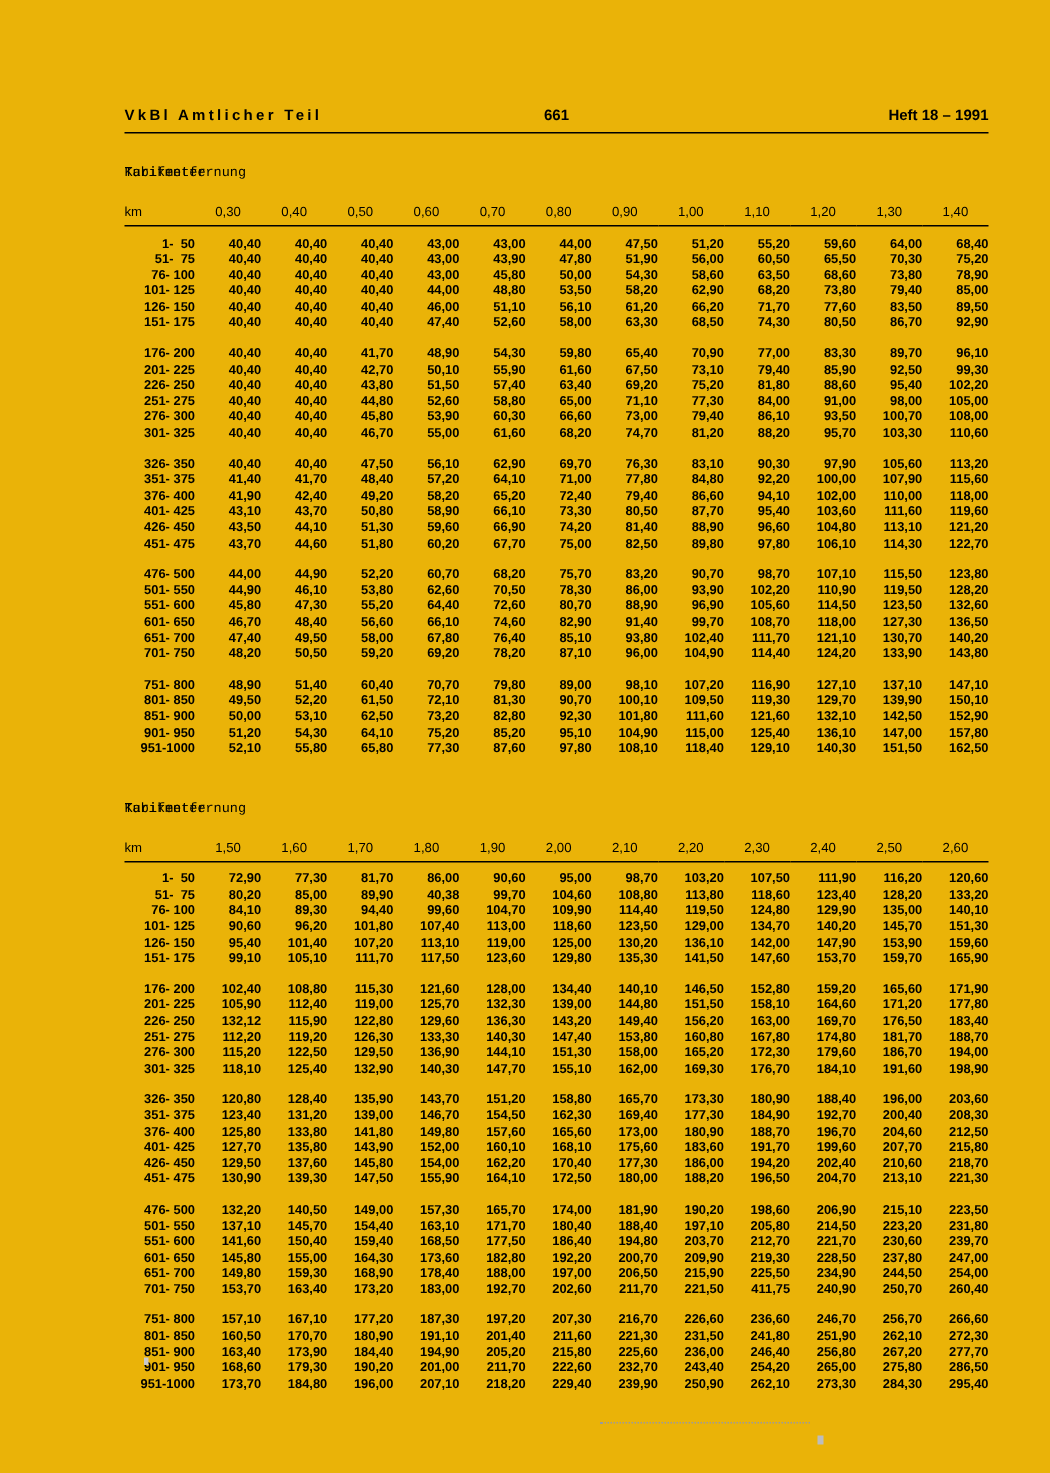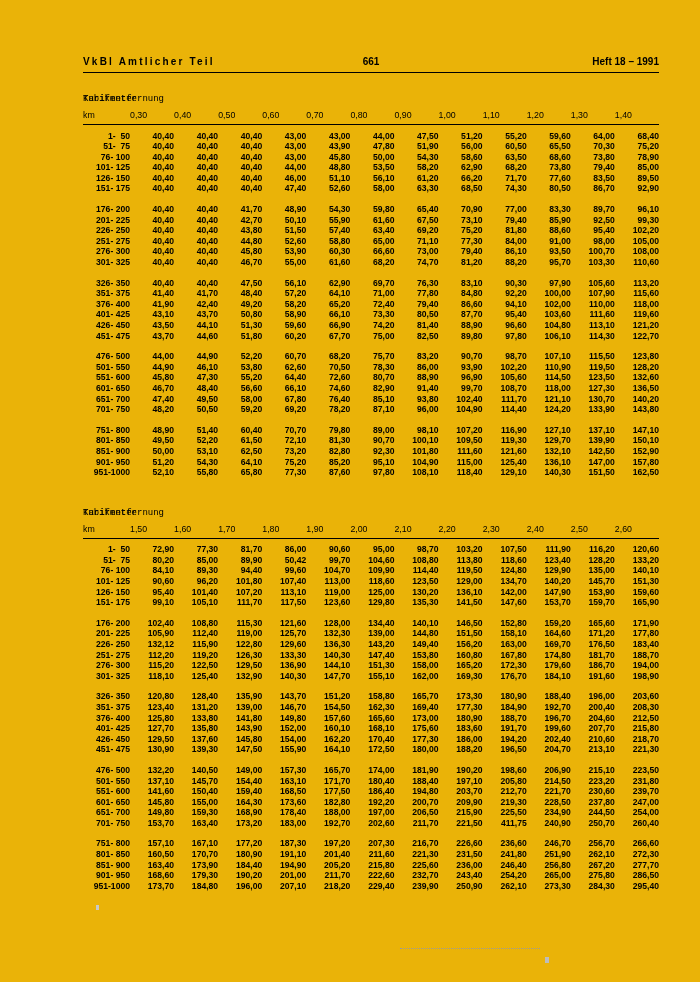--- a/index.html
+++ b/index.html
@@ -18,21 +18,21 @@
     overflow: hidden;
   }
   .page-header {
     display: flex;
     align-items: baseline;
     font-size: 10px;
     font-weight: bold;
   }
   .ph-left  { flex: 1; letter-spacing: 2.2px; white-space: nowrap; }
   .ph-center{ flex: 0 0 auto; }
-  .ph-right { flex: 1; text-align: right; white-space: nowrap; }
+  .ph-right { flex: 1; text-align: right; white-space: nowrap; margin-top: 16px; }
   .header-rule {
     border: none;
     border-top: 1.2px solid #000;
     margin-top: 5px;
   }
   .doc-title {
     text-align: center;
     font-weight: bold;
     font-size: 10.5px;
     margin-top: 7px;
@@ -46,27 +46,27 @@
   }
   .tariff-table { margin-top: 21px; }
   .tariff-table + .tariff-table { margin-top: 30px; }
   .tt-headline { position: relative; height: 12px; font-size: 9px; font-family: Liberation Mono, monospace; }
   .tt-dist  { position: absolute; left: 0; top: 0; }
   .tt-kubik { position: absolute; left: 0; right: 0; top: 0; text-align: left; }
   table.tariff-grid {
     border-collapse: collapse;
     table-layout: fixed;
     width: 576px;
-    margin-top: 4px;
+    margin-top: 14px;
   }
   col.range-col { width: 47px; }
   thead th {
     font-weight: normal;
     font-size: 8.8px;
-    text-align: left;
+    text-align: center;
     padding: 0 0 4px 0;
     border-bottom: 1.1px solid #000;
     white-space: nowrap;
   }
   thead th.km { text-align: left; }
   tbody td {
     font-size: 8.6px;
     font-weight: bold;
     text-align: right;
     line-height: 10.6px;
@@ -651,21 +651,21 @@
               <td>107,50</td>
               <td>111,90</td>
               <td>116,20</td>
               <td>120,60</td>
             </tr>
             <tr>
               <td class="range">51-  75</td>
               <td>80,20</td>
               <td>85,00</td>
               <td>89,90</td>
-              <td>50,42</td>
+              <td>40,38</td>
               <td>99,70</td>
               <td>104,60</td>
               <td>108,80</td>
               <td>113,80</td>
               <td>118,60</td>
               <td>123,40</td>
               <td>128,20</td>
               <td>133,20</td>
             </tr>
             <tr>

